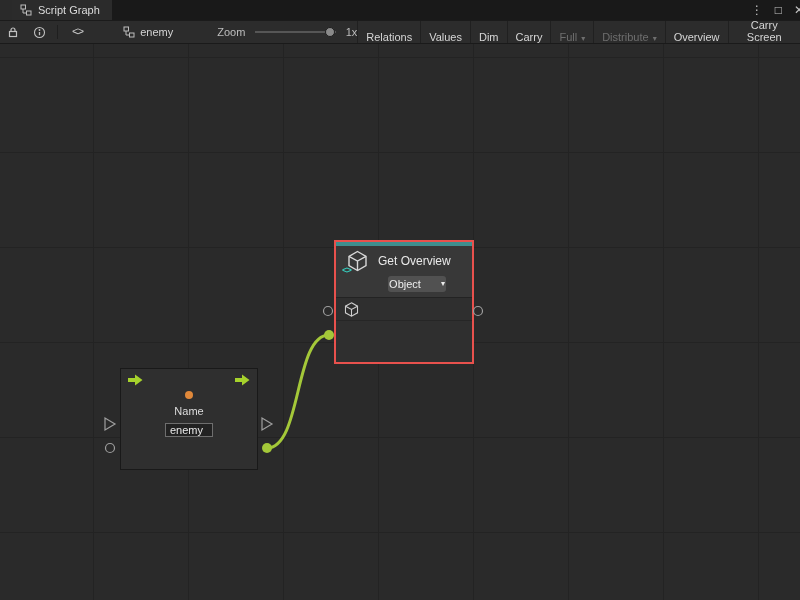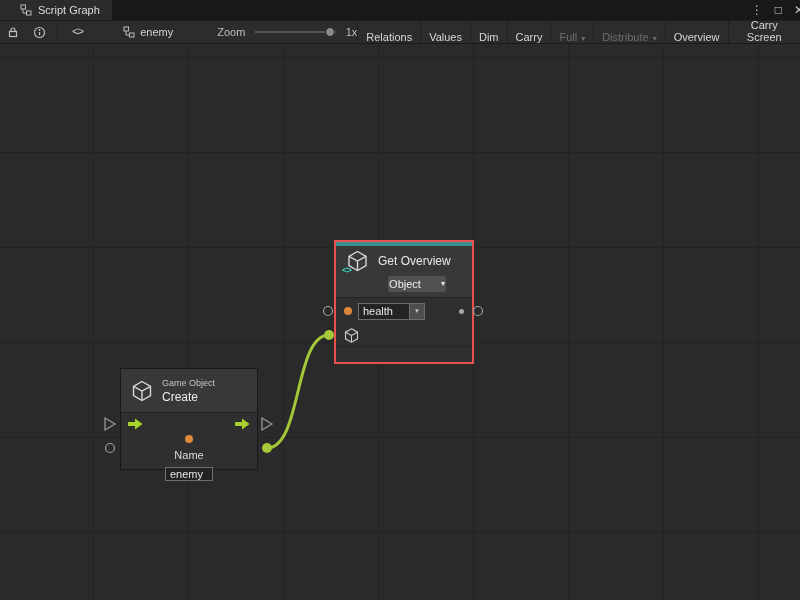--- a/index.html
+++ b/index.html
@@ -193,50 +193,31 @@
             <span class="gv-code-badge">&lt;&gt;</span>
           </div>
           <span class="node-title">Get Overview</span>
         </div>
         <div class="gv-dropdown">
           <span>Object</span>
           <span class="caret">▾</span>
         </div>
       </div>
       <div class="gv-body">
-        <div class="gv-row1">
-          <span class="dot-orange"></span>
-          <div class="combo">
-            <span class="combo-field">health</span>
-            <span class="combo-btn">▾</span>
-          </div>
-          <span class="gv-spacer"></span>
-          <span class="dot-gray"></span>
-        </div>
         <div class="gv-row2">
           <svg width="17" height="17" viewBox="0 0 24 24">
             <path d="M12 2.5 L20.5 7.3 V16.7 L12 21.5 L3.5 16.7 V7.3 Z" fill="none" stroke="#cfcfcf" stroke-width="1.5"></path>
             <path d="M3.5 7.3 L12 12 L20.5 7.3 M12 12 V21.5" fill="none" stroke="#cfcfcf" stroke-width="1.5"></path>
           </svg>
         </div>
         <div class="gv-footer"></div>
       </div>
     </div>
 
     <div class="cr-node">
-      <div class="cr-header">
-        <svg width="24" height="24" viewBox="0 0 24 24">
-          <path d="M12 2.5 L20.5 7.3 V16.7 L12 21.5 L3.5 16.7 V7.3 Z" fill="none" stroke="#d8d8d8" stroke-width="1.4"></path>
-          <path d="M3.5 7.3 L12 12 L20.5 7.3 M12 12 V21.5" fill="none" stroke="#d8d8d8" stroke-width="1.4"></path>
-        </svg>
-        <div>
-          <div class="cr-cat">Game Object</div>
-          <div class="cr-title">Create</div>
-        </div>
-      </div>
       <div class="cr-flow">
         <svg width="15" height="12" viewBox="0 0 15 12">
           <path class="flow-arrow" d="M0 4 H7 V0.5 L14.5 6 L7 11.5 V8 H0 Z"></path>
         </svg>
         <svg width="15" height="12" viewBox="0 0 15 12">
           <path class="flow-arrow" d="M0 4 H7 V0.5 L14.5 6 L7 11.5 V8 H0 Z"></path>
         </svg>
       </div>
       <div class="cr-name">
         <span class="dot-orange"></span>

